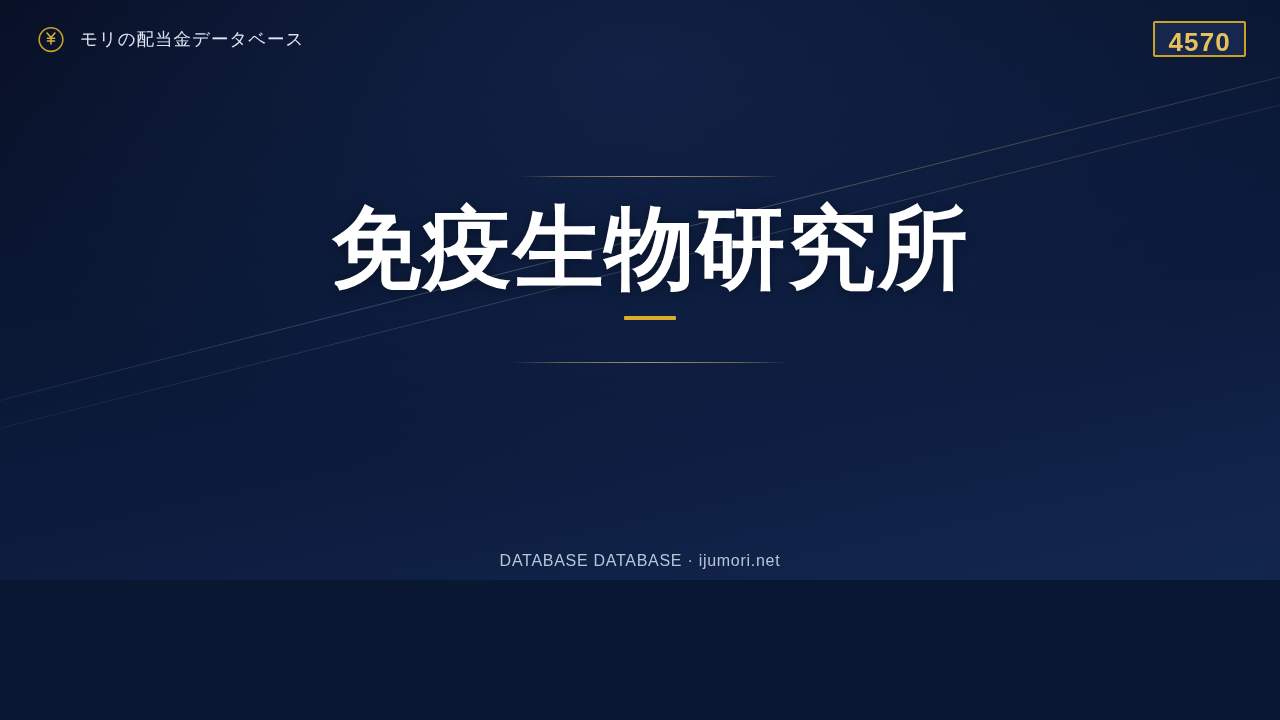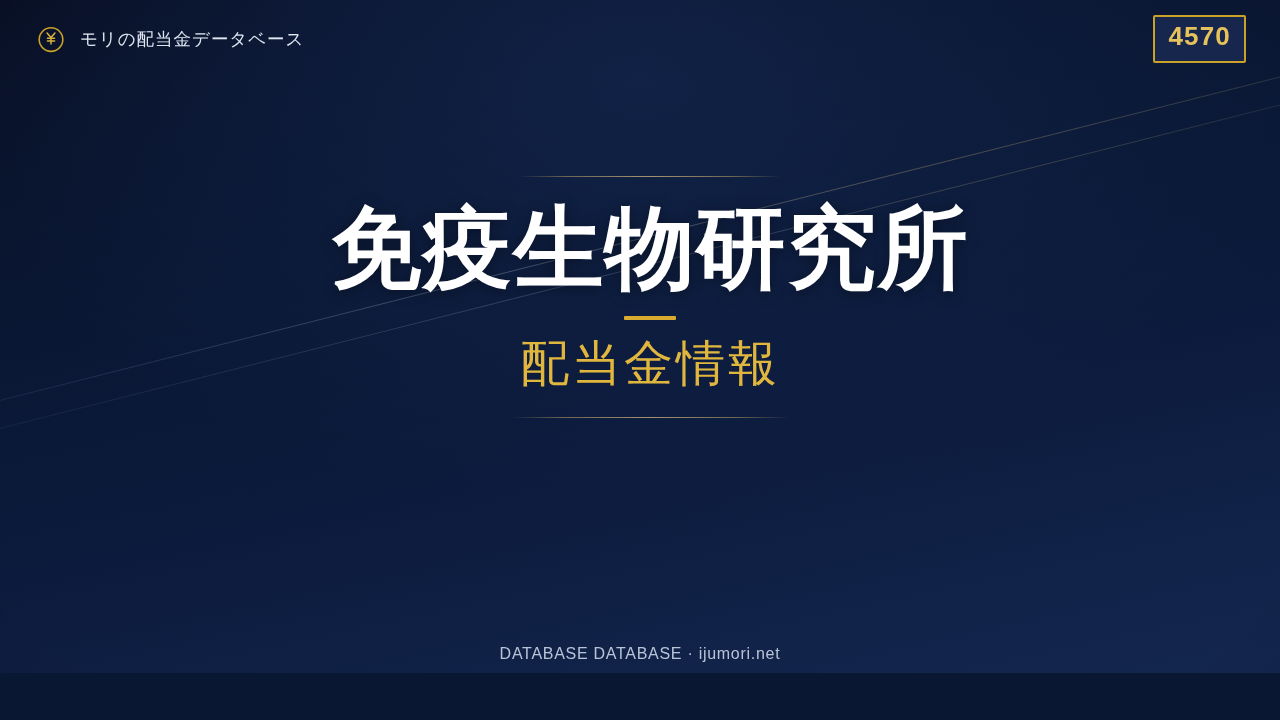--- a/index.html
+++ b/index.html
@@ -12,21 +12,21 @@
 
   body {
     font-family:"Liberation Sans","DejaVu Sans",sans-serif;
     background:#0a1733;
   }
 
   
   .stage {
     position:relative;
     width:1280px;
-    height:673px;
+    height:580px;
     overflow:hidden;
     background:
       radial-gradient(ellipse 1100px 700px at 50% 12%, rgba(18,36,74,0.85) 0%, rgba(10,22,50,0) 62%),
       linear-gradient(168deg, #080f24 0%, #0a1733 34%, #0c1b3d 62%, #112349 86%, #13264e 100%);
   }
 
   
   .vignette {
     position:absolute;
     inset:0;
@@ -78,21 +78,21 @@
   .header-spacer { flex:1 1 auto; }
 
   .ticker-badge {
     border:2px solid #c9a227;
     background:#16264c;
     color:#e6c25c;
     font-size:26px;
     font-weight:700;
     letter-spacing:0.045em;
     line-height:1;
-    padding:6px 13px 12px;
+    padding:6px 13px 0;
     border-radius:2px;
     white-space:nowrap;
   }
 
   
   .hero {
     position:absolute;
     left:10px;
     top:176px;
     width:1280px;
@@ -210,21 +210,20 @@
   </div>
 
   <div class="hero">
 
     <div class="rule-faded rule-top"></div>
 
     <h1 class="company-title">免疫生物研究所</h1>
 
     <div class="rule-gold"></div>
 
-    <h2 class="page-subtitle">配当金情報</h2>
 
     <div class="rule-faded rule-bottom"></div>
   </div>
 
   <div class="footer">
     <span class="footer-text">DATABASE DATABASE · ijumori.net</span>
   </div>
 
 </div>
 

